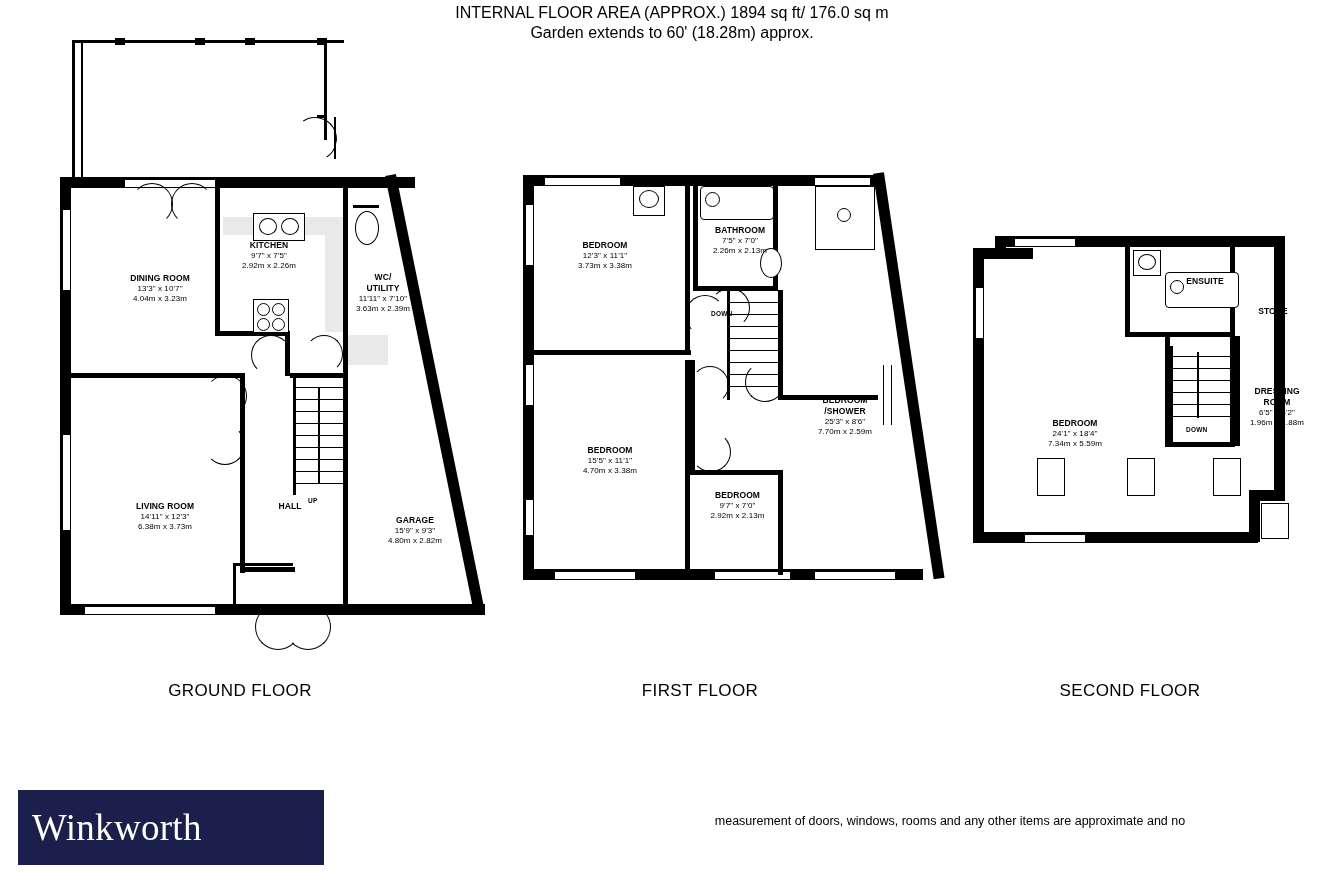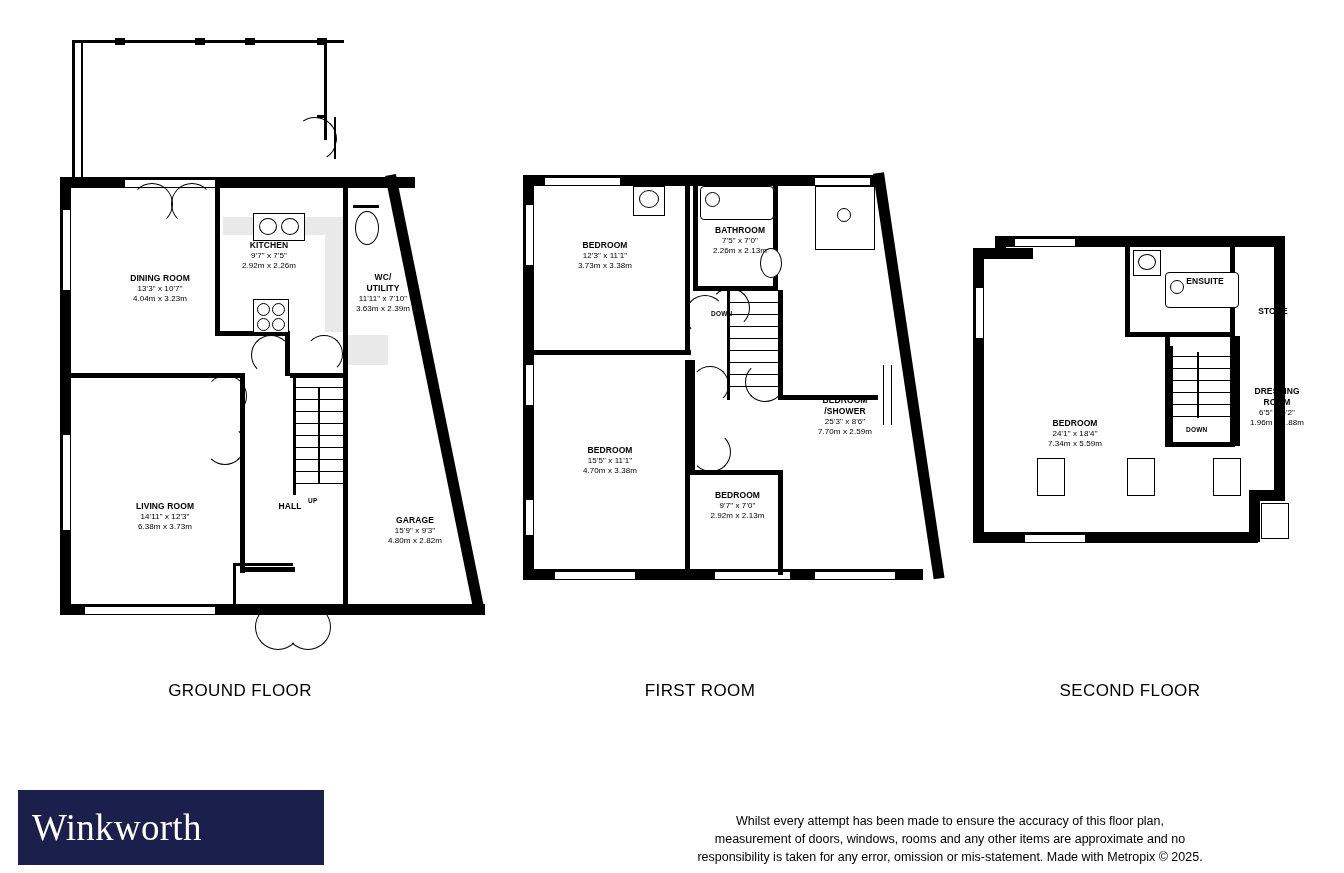--- a/index.html
+++ b/index.html
@@ -139,20 +139,22 @@
     width: 700px;
     text-align: center;
     font-size: 12.5px;
     line-height: 1.45;
   }
 </style>
 </head>
 <body>
 
 <div id="header">
+  <div class="sub">INTERNAL FLOOR AREA (APPROX.) 1894 sq ft/ 176.0 sq m</div>
+  <div class="sub">Garden extends to 60' (18.28m) approx.</div>
 </div>
 
 <div class="plan" id="ground-plan" style="left:55px; top:35px; width:450px; height:600px;">
 
   <div class="thinwall" style="left:17px; top:5px; width:272px; height:3px;"></div>
   <div class="thinwall" style="left:17px; top:5px; width:3px; height:140px;"></div>
   <div class="thinwall" style="left:269px; top:5px; width:3px; height:100px;"></div>
   <div class="thinwall" style="left:26px; top:8px; width:2px; height:135px;"></div>
   <div class="thinwall" style="left:60px; top:3px; width:10px; height:7px;"></div>
   <div class="thinwall" style="left:140px; top:3px; width:10px; height:7px;"></div>
@@ -346,21 +348,21 @@
     <div class="d2">4.70m  x 3.38m</div>
   </div>
 
   <div class="label" style="left:175px; top:320px; width:95px;">
     <div class="nm">BEDROOM</div>
     <div class="d1">9'7"  x 7'0"</div>
     <div class="d2">2.92m  x 2.13m</div>
   </div>
 </div>
 
-<div class="floor-title" style="left:525px; top:681px; width:350px;">FIRST ROOM</div>
+<div class="floor-title" style="left:525px; top:681px; width:350px;">FIRST FLOOR</div>
 
 <div class="plan" id="second-plan" style="left:965px; top:228px; width:360px; height:330px;">
 
   <div class="wall" style="left:8px; top:20px; width:11px; height:295px;"></div>
   <div class="wall" style="left:8px; top:20px; width:60px; height:11px;"></div>
   <div class="wall" style="left:30px; top:8px; width:290px; height:11px;"></div>
   <div class="wall" style="left:30px; top:8px; width:11px; height:22px;"></div>
   <div class="wall" style="left:309px; top:8px; width:11px; height:255px;"></div>
   <div class="wall" style="left:8px; top:304px; width:285px; height:11px;"></div>
   <div class="wall" style="left:284px; top:262px; width:36px; height:11px;"></div>
@@ -418,16 +420,14 @@
     <div class="d1">6'5"  x 6'2"</div>
     <div class="d2">1.96m  x 1.88m</div>
   </div>
 </div>
 
 <div class="floor-title" style="left:955px; top:681px; width:350px;">SECOND FLOOR</div>
 
 <div id="logo">Winkworth</div>
 
 <div id="disclaimer">
-  <div>Whilst every attempt has been made to ensure the accuracy of this floor plan,</div>
   <div>measurement of doors, windows, rooms and any other items are approximate and no</div>
-  <div>responsibility is taken for any error, omission or mis-statement. Made with Metropix © 2025.</div>
 </div>
 
 </body></html>

